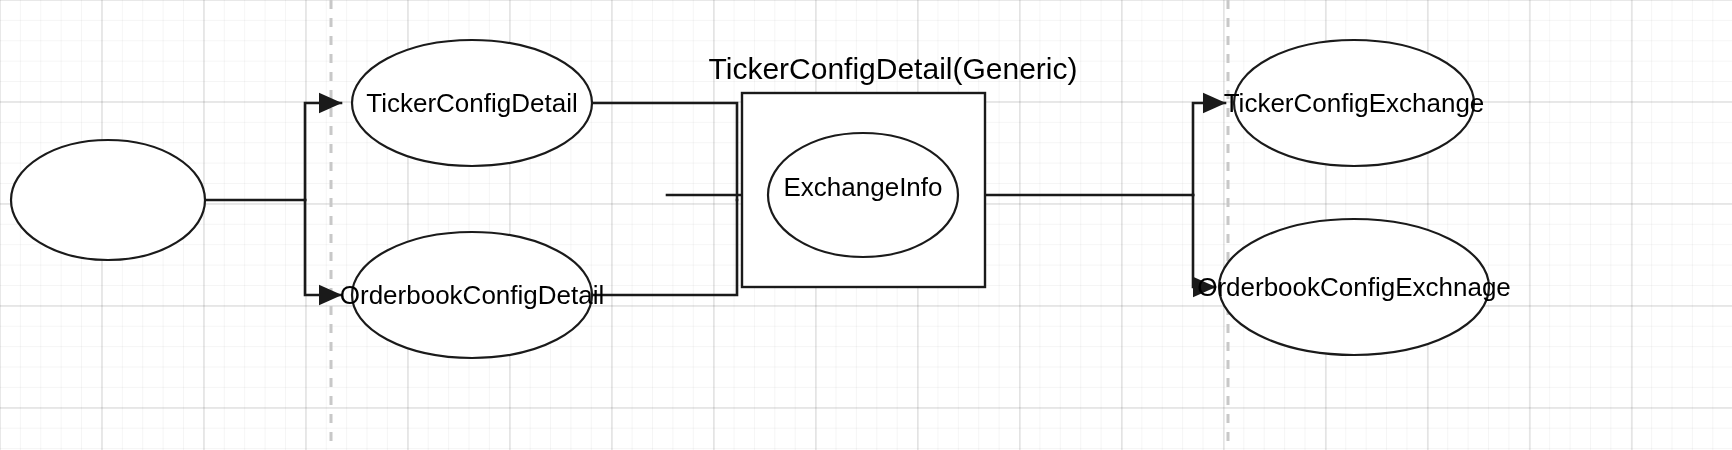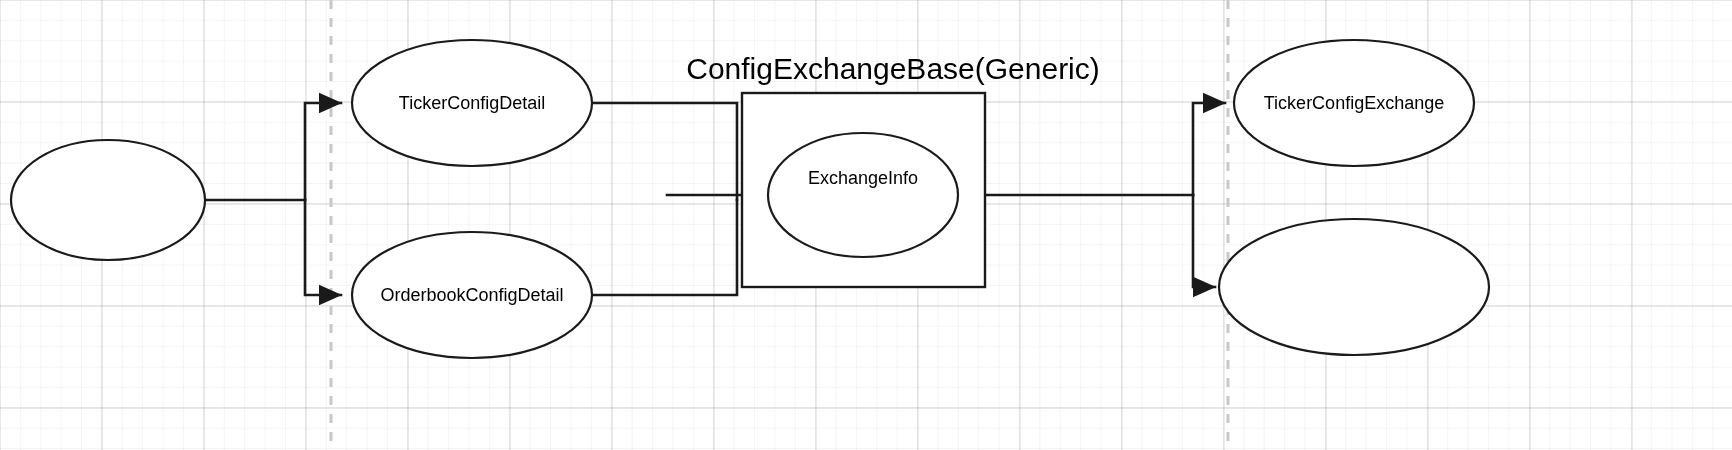--- a/index.html
+++ b/index.html
@@ -31,21 +31,21 @@
     left: 0;
     top: 0;
     width: 1732px;
     height: 450px;
   }
   .node-label {
     position: absolute;
     white-space: nowrap;
     color: #000000;
     font-family: "Liberation Sans", sans-serif;
-    font-size: 18px;
+    font-size: 26px;
     line-height: 1;
     transform: translate(-50%, -50%);
     pointer-events: none;
   }
   .diagram-title {
     position: absolute;
     white-space: nowrap;
     color: #000000;
     font-family: "Liberation Sans", sans-serif;
     font-size: 30px;
@@ -90,25 +90,26 @@
 
     <rect x="742" y="93" width="243" height="194" fill="#ffffff" stroke="#1a1a1a" stroke-width="2.4"></rect>
 
     <ellipse cx="863" cy="195" rx="95" ry="62" fill="#ffffff" stroke="#1a1a1a" stroke-width="2.2"></ellipse>
 
     <ellipse cx="1354" cy="103" rx="120" ry="63" fill="#ffffff" stroke="#1a1a1a" stroke-width="2.2"></ellipse>
 
     <ellipse cx="1354" cy="287" rx="135" ry="68" fill="#ffffff" stroke="#1a1a1a" stroke-width="2.2"></ellipse>
   </svg>
 
-  <div class="diagram-title" style="left:893px; top:69px;">ConfigExchangeBase(Generic)</div>
+  <div class="diagram-title" style="left:893px; top:69px;">TickerConfigDetail(Generic)</div>
 
 
   <div class="node-label" style="left:472px; top:103px;">TickerConfigDetail</div>
 
   <div class="node-label" style="left:472px; top:295px;">OrderbookConfigDetail</div>
 
-  <div class="node-label" style="left:863px; top:178px;">ExchangeInfo</div>
+  <div class="node-label" style="left:863px; top:187px;">ExchangeInfo</div>
 
   <div class="node-label" style="left:1354px; top:103px;text-align:right;">TickerConfigExchange</div>
 
+  <div class="node-label" style="left:1354px; top:287px;">OrderbookConfigExchnage</div>
 
 </div>
 
 </body></html>

